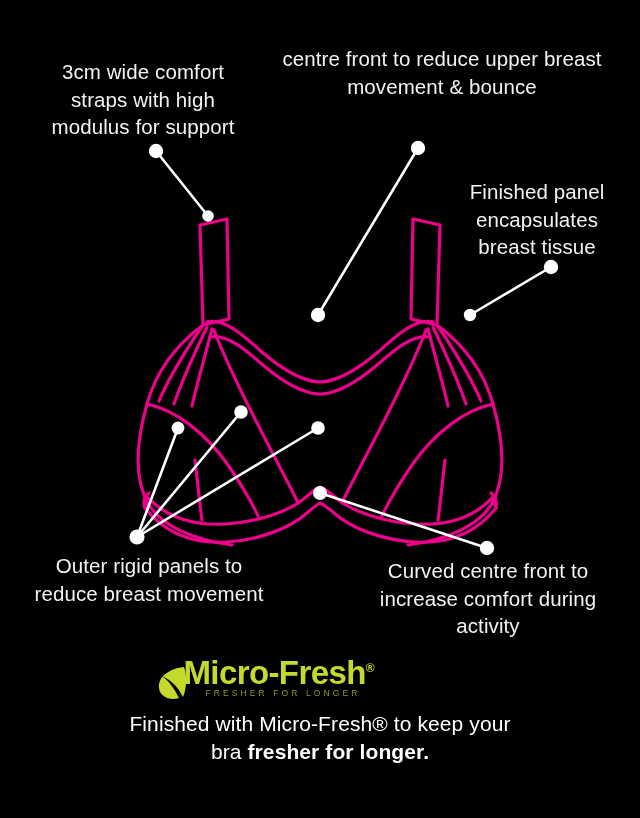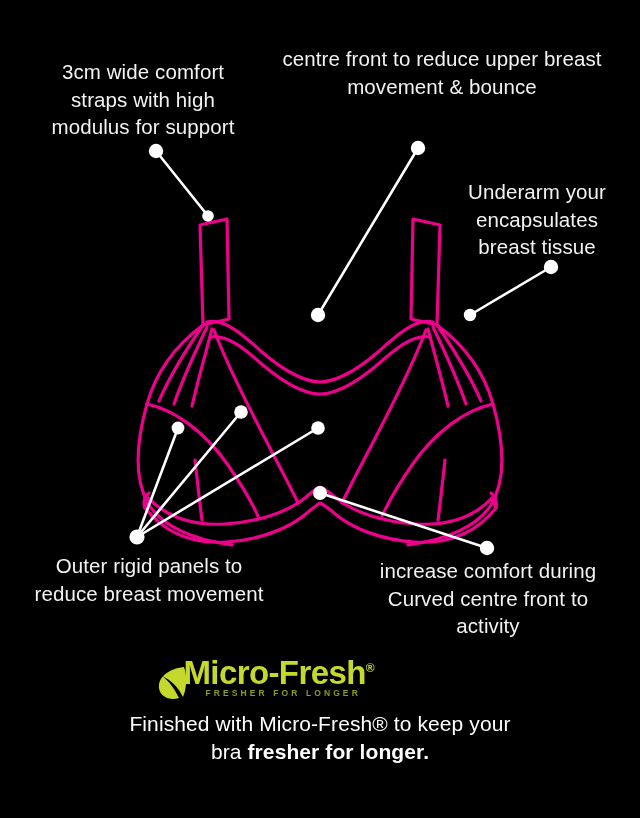--- a/index.html
+++ b/index.html
@@ -76,21 +76,21 @@
     font-weight: 700;
     color: #c5d92d;
     vertical-align: super;
     letter-spacing: 0;
   }
   #brand-tagline {
     position: absolute;
     left: 48px;
     top: 33px;
     font-size: 8.5px;
-    font-weight: 700;
+    font-weight: 400;
     color: #8c9a1f;
     letter-spacing: 3.1px;
     white-space: nowrap;
     text-align: center;
   }
   #brand-caption {
     position: absolute;
     left: 0;
     top: 710px;
     width: 640px;
@@ -220,33 +220,33 @@
     <div>straps with high</div>
     <div>modulus for support</div>
   </div>
 
   <div class="callout" id="callout-centre">
     <div>centre front to reduce upper breast</div>
     <div>movement &amp; bounce</div>
   </div>
 
   <div class="callout" id="callout-underarm">
-    <div>Underarm your</div>
+    <div>Finished panel</div>
     <div>encapsulates</div>
     <div>breast tissue</div>
   </div>
 
   <div class="callout" id="callout-outer">
     <div>Outer rigid panels to</div>
     <div>reduce breast movement</div>
   </div>
 
   <div class="callout" id="callout-curved">
+    <div>Curved centre front to</div>
     <div>increase comfort during</div>
-    <div>Curved centre front to</div>
     <div>activity</div>
   </div>
 
   <div id="brand-block">
     <div id="brand-logo">
       <svg id="leaf-icon" viewBox="0 0 30 38">
         <path d="M 27,3 C 10,5 1,14 2,24 C 3,33 13,37 22,34 C 17,24 12,17 5,12 C 14,16 21,23 26,33 C 30,24 30,11 27,3 Z" fill="#c5d92d"></path>
       </svg>
       <span id="brand-wordmark"><span>Micro-Fresh</span><span id="brand-reg">®</span></span>
       <span id="brand-tagline">FRESHER FOR LONGER</span>

